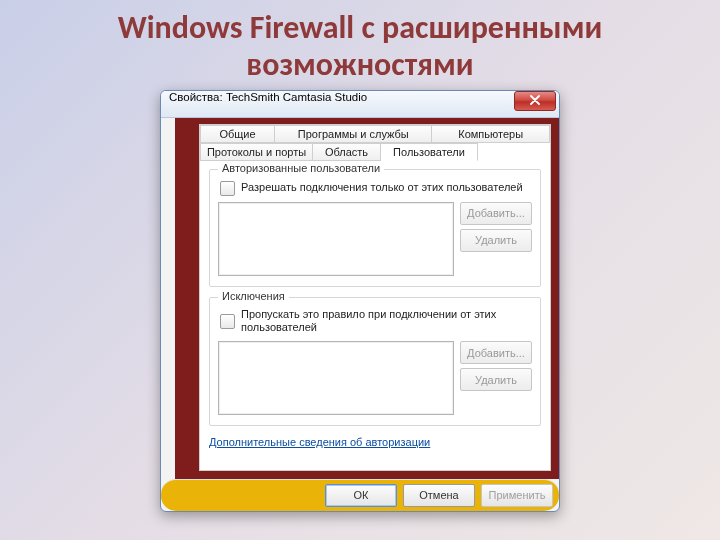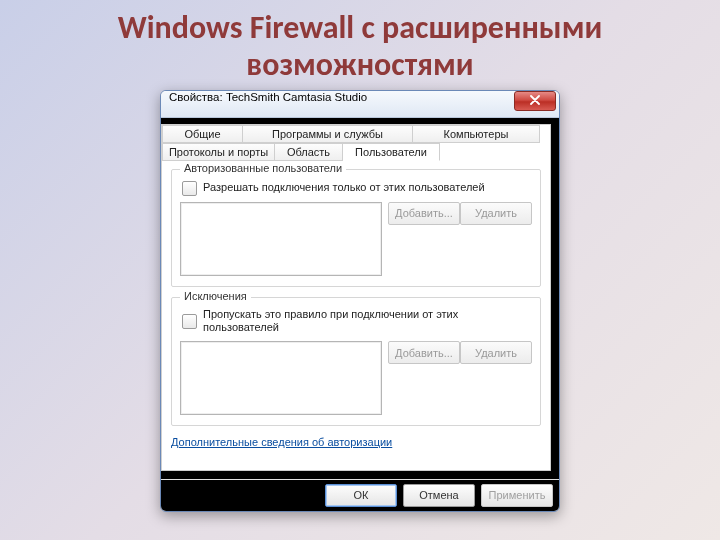--- a/index.html
+++ b/index.html
@@ -36,22 +36,23 @@
   }
   .titlebar-title{color:#000;font-size:11.5px;}
   .close-btn{
     width:40px;height:18px;
     background:linear-gradient(#e68a86,#cf4a42 45%,#bb2e25 55%,#d85a52);
     border:1px solid #8a2b24;border-radius:3px;
     display:flex;align-items:center;justify-content:center;
   }
   .close-btn svg{width:10px;height:10px;}
   .body{
-    padding:6px 8px 8px 0;
-    background:#000000;
+    padding:6px 8px 8px 24px;
+    background:#7f1d1d;
+    margin-left:14px;
   }
   .tabstrip{border:1px solid #d0d0d0;border-bottom:none;background:#fff;}
   .tabrow{display:flex;}
   .tab{
     border:1px solid #cfcfcf;
     border-bottom:1px solid #cfcfcf;
     background:linear-gradient(#fdfdfd,#efefef);
     padding:2px 0;
     font-size:11px;text-align:center;
     color:#222;
@@ -90,37 +91,37 @@
     background:linear-gradient(#fff,#e9e9e9);
     border-radius:2px;margin:1px 6px 0 0;flex:0 0 13px;
   }
   .chk-label{font-size:11px;color:#222;line-height:1.25;}
   .list-and-btns{display:flex;}
   .listbox{
     flex:1;height:72px;
     border:1px solid #b5b5b5;background:#fff;
     box-shadow:inset 0 0 0 1px #eee;
   }
-  .btn-col{display:flex;flex-direction:row;margin-left:6px;}
+  .btn-col{display:flex;flex-direction:column;margin-left:6px;}
   .small-btn{
     width:70px;height:21px;margin-bottom:4px;
     border:1px solid #c6c6c6;border-radius:2px;
     background:linear-gradient(#fbfbfb,#ececec);
     font-size:11px;color:#9a9a9a;
     display:flex;align-items:center;justify-content:center;
     cursor:default;
   }
   .linkrow{margin-top:10px;}
   .link{
     color:#0a4ea0;text-decoration:underline;font-size:11px;
   }
   .dlg-btn-row{
     display:flex;justify-content:flex-end;padding:4px 6px 4px 0;
     gap:6px;
-    background:#000000;border-top:1px solid #e2e2e2;
+    background:#eab308;border-top:1px solid #e2e2e2;border-radius:15px;
   }
   .dlg-btn{
     min-width:70px;height:21px;
     border:1px solid #9a9a9a;border-radius:2px;
     background:linear-gradient(#fdfdfd,#e5e5e5);
     font-size:11px;color:#333;
     display:flex;align-items:center;justify-content:center;
   }
   .dlg-btn.default{
     border-color:#5a8fd6;

